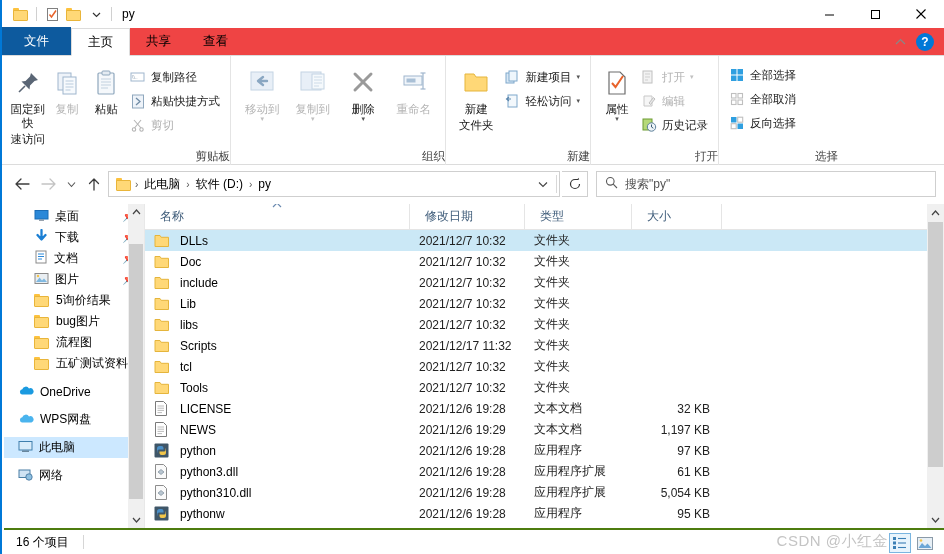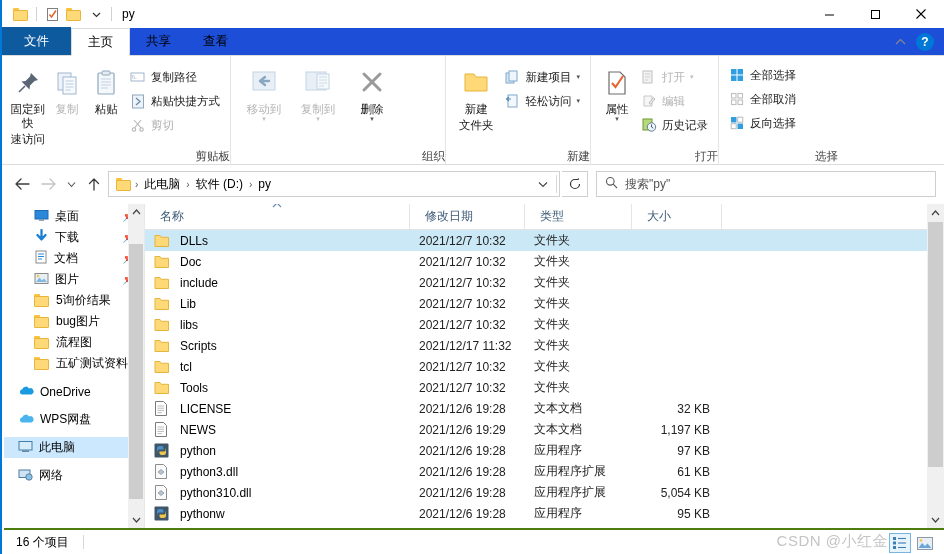--- a/index.html
+++ b/index.html
@@ -43,21 +43,21 @@
   }
   .wc {
     width: 46px; height: 28px;
     display: flex; align-items: center; justify-content: center;
     font-size: 13px; color: #000;
   }
 
   
   .tabstrip {
     height: 28px;
-    background: #1d4ed8;
+    background: #ef4444;
     display: flex;
     align-items: flex-end;
     position: relative;
     border-bottom: 1px solid #dcdcdc;
   }
   .tab {
     height: 28px;
     padding: 0 16px;
     display: flex; align-items: center; justify-content: center;
     font-size: 12.5px;
@@ -512,20 +512,32 @@
           <div class="ic">
             <svg width="28" height="28" viewBox="0 0 28 28">
               <g stroke="#9a9a9a" stroke-width="3" stroke-linecap="round">
                 <line x1="6" y1="5" x2="22" y2="21"></line>
                   <line x1="22" y1="5" x2="6" y2="21"></line>
               </g>
             </svg>
           </div>
           <div class="lbl">删除</div>
           <div class="caret">▾</div>
+        </div>
+        <div class="bigbtn">
+          <div class="ic">
+            <svg width="30" height="28" viewBox="0 0 30 28">
+              <rect x="5" y="7" width="18" height="9" fill="#f0f5fa" stroke="#9fb6cd" stroke-width="1"></rect>
+              <rect x="7.5" y="9.5" width="9" height="4" fill="#a9c0d6"></rect>
+              <line x1="24" y1="4" x2="24" y2="20" stroke="#9fb6cd" stroke-width="1.2"></line>
+              <line x1="21.5" y1="4" x2="26.5" y2="4" stroke="#9fb6cd" stroke-width="1.2"></line>
+              <line x1="21.5" y1="20" x2="26.5" y2="20" stroke="#9fb6cd" stroke-width="1.2"></line>
+            </svg>
+          </div>
+          <div class="lbl dim">重命名</div>
         </div>
       </div>
       <div class="rgroup-label">组织</div>
     </div>
 
     <div class="rgroup" style="width:145px">
       <div class="rgroup-body">
         <div class="bigbtn">
           <div class="ic">
             <svg width="30" height="26" viewBox="0 0 30 26">

